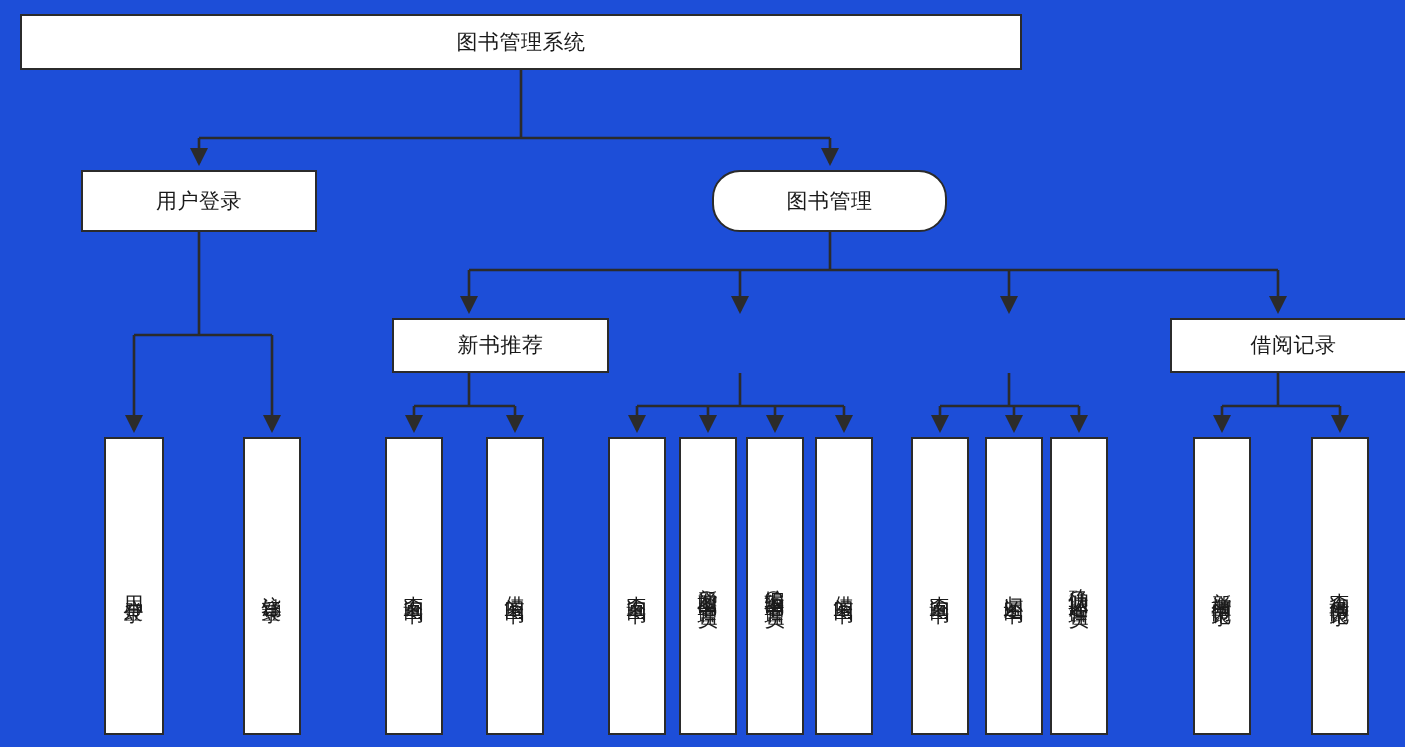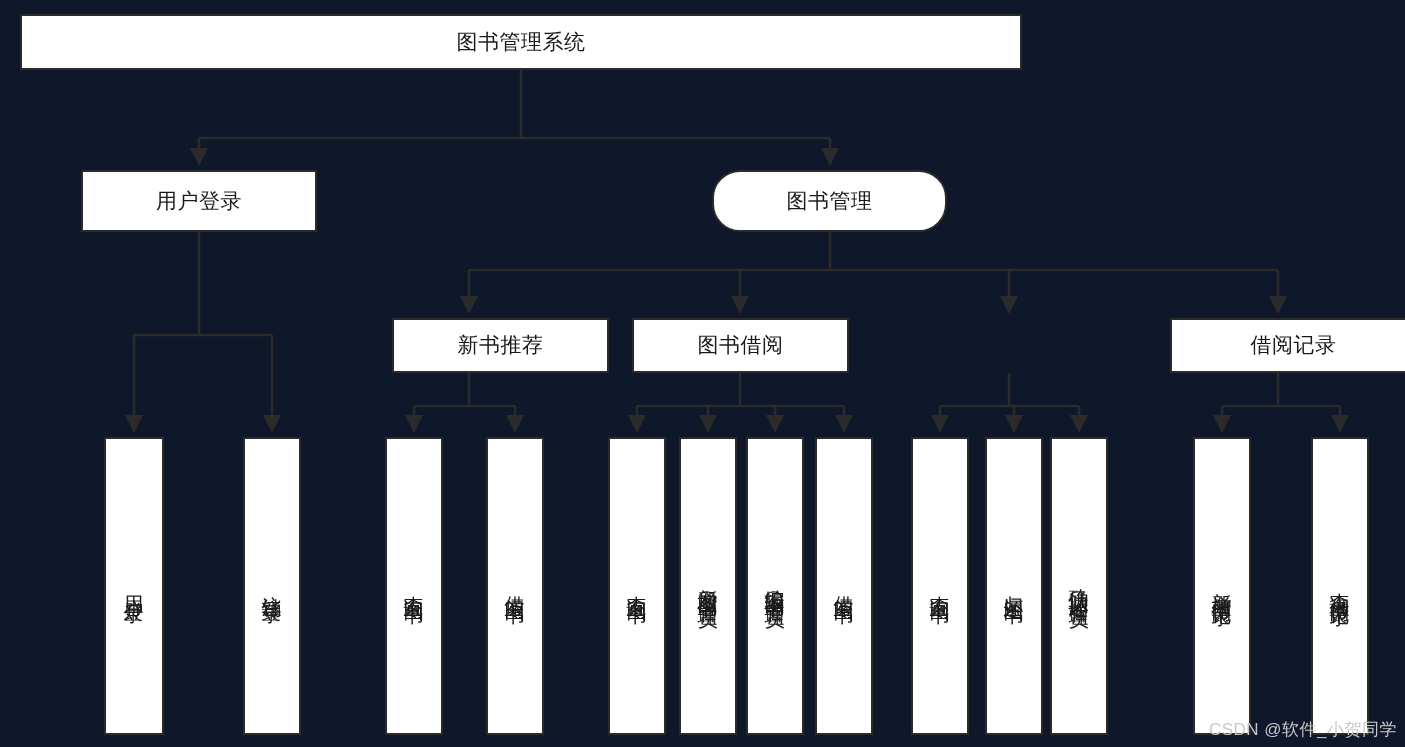--- a/index.html
+++ b/index.html
@@ -8,21 +8,21 @@
     padding: 0;
     background: #ffffff;
   }
   body {
     font-family: "Liberation Sans", "DejaVu Sans", sans-serif;
   }
   #diagram-root {
     position: relative;
     width: 1405px;
     height: 747px;
-    background: #0f172a;
+    background: #1d4ed8;
     overflow: hidden;
   }
   #diagram-svg {
     position: absolute;
     left: 0;
     top: 0;
     width: 1405px;
     height: 747px;
   }
   .node {
@@ -127,21 +127,20 @@
   </svg>
 
   <div class="node node-h" id="node-root" style="left: 20px; top: 14px; width: 1002px; height: 56px;">图书管理系统</div>
 
   <div class="node node-h" id="node-user-login" style="left: 81px; top: 170px; width: 236px; height: 62px;">用户登录</div>
 
   <div class="node node-h" id="node-book-manage" style="left: 712px; top: 170px; width: 235px; height: 62px; border-radius: 28px;">图书管理</div>
 
   <div class="node node-h" id="node-new-book-recommend" style="left: 360px; top: 318px; width: 217px; height: 55px; margin-left: 32px;">新书推荐</div>
 
-  <div class="node node-h" id="node-book-borrow" style="left: 632px; top: 318px; width: 217px; height: 55px;">图书借阅</div>
 
 
   <div class="node node-h" id="node-borrow-record" style="left: 1170px; top: 318px; width: 247px; height: 55px;">借阅记录</div>
 
   <div class="node node-v" id="leaf-0" style="left: 104px; top: 437px; width: 60px; height: 298px;">
     <span class="node-v-label">用户登录</span>
   </div>
   <div class="node node-v" id="leaf-1" style="left: 243px; top: 437px; width: 58px; height: 298px;">
     <span class="node-v-label">注销登录</span>
   </div>
@@ -172,15 +171,14 @@
   <div class="node node-v" id="leaf-10" style="left: 1050px; top: 437px; width: 58px; height: 298px;">
     <span class="node-v-label">确认归还（管理员）</span>
   </div>
   <div class="node node-v" id="leaf-11" style="left: 1193px; top: 437px; width: 58px; height: 298px;">
     <span class="node-v-label">新增借阅记录</span>
   </div>
   <div class="node node-v" id="leaf-12" style="left: 1311px; top: 437px; width: 58px; height: 298px;">
     <span class="node-v-label">查询借阅记录</span>
   </div>
 
-  <div id="watermark">CSDN @软件_小贺同学</div>
 
 </div>
 
 </body></html>

